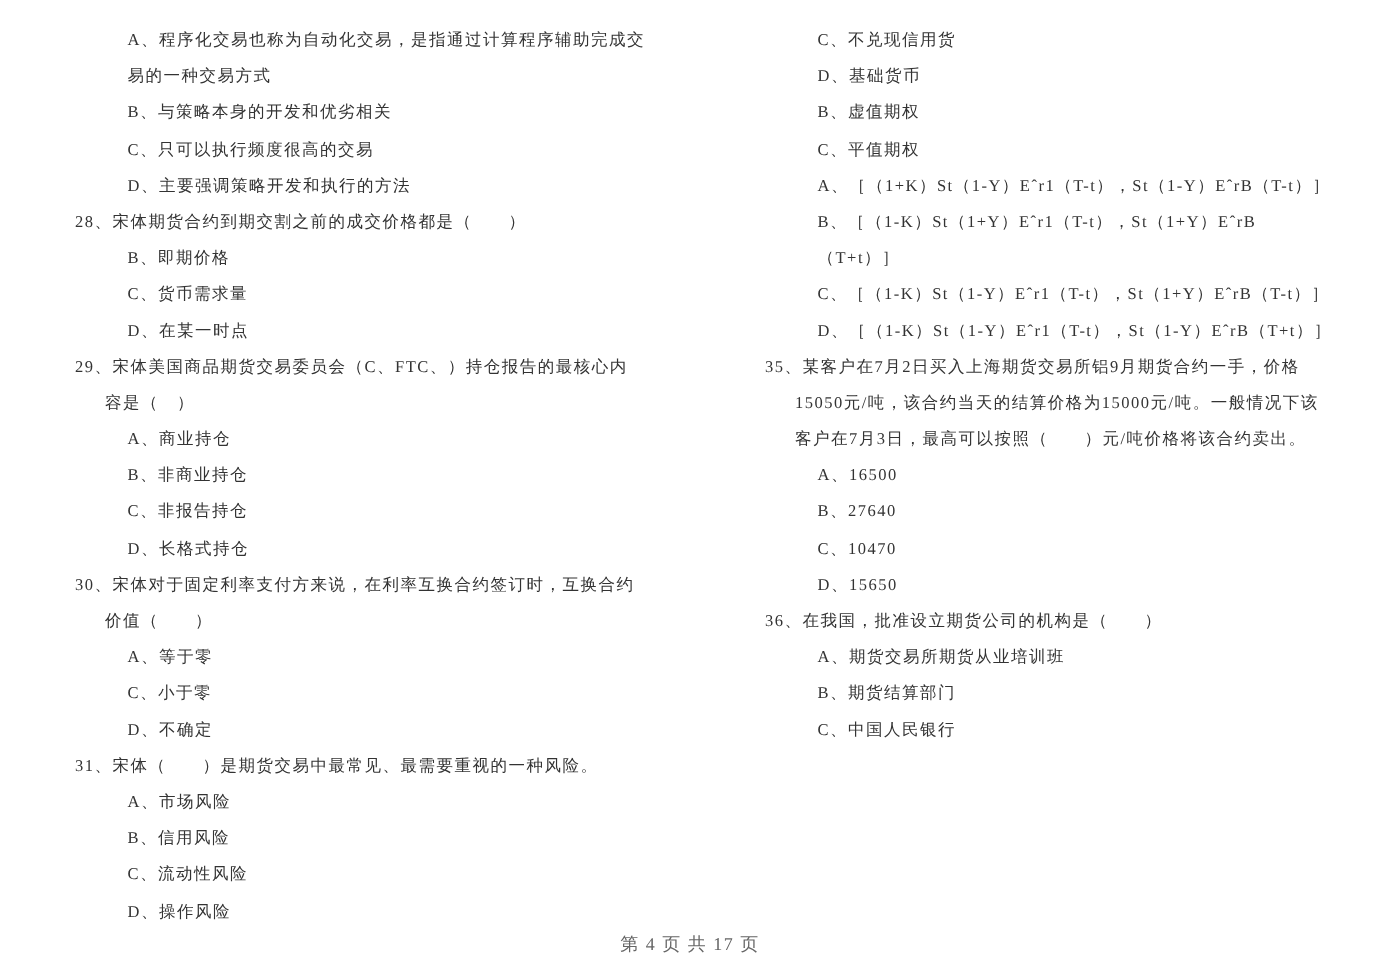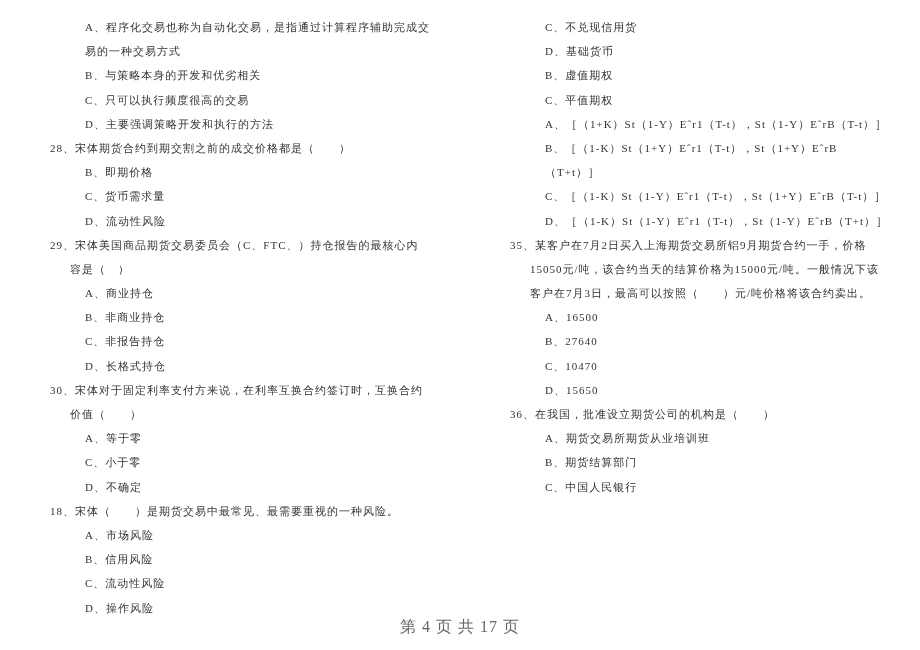--- a/index.html
+++ b/index.html
@@ -35,52 +35,52 @@
       letter-spacing: 1px;
       text-indent: -20px;
       margin-left: 20px;
     }
     .page-footer {
       position: absolute;
       bottom: 12px;
       left: 0;
       width: 100%;
       text-align: center;
-      font-size: 16px;
+      font-size: 12px;
       color: #666;
       letter-spacing: 1px;
     }
   </style>
 </head>
 <body>
 
 <div class="page-container">
   <div class="column">
     <div class="option">A、程序化交易也称为自动化交易，是指通过计算程序辅助完成交易的一种交易方式</div>
     <div class="option">B、与策略本身的开发和优劣相关</div>
     <div class="option">C、只可以执行频度很高的交易</div>
     <div class="option">D、主要强调策略开发和执行的方法</div>
 
     <div class="question">28、宋体期货合约到期交割之前的成交价格都是（　　）</div>
     <div class="option">B、即期价格</div>
     <div class="option">C、货币需求量</div>
-    <div class="option">D、流动性风险</div>
+    <div class="option">D、在某一时点</div>
 
     <div class="question">29、宋体美国商品期货交易委员会（C、FTC、）持仓报告的最核心内容是（　）</div>
     <div class="option">A、商业持仓</div>
     <div class="option">B、非商业持仓</div>
     <div class="option">C、非报告持仓</div>
     <div class="option">D、长格式持仓</div>
 
     <div class="question">30、宋体对于固定利率支付方来说，在利率互换合约签订时，互换合约价值（　　）</div>
     <div class="option">A、等于零</div>
     <div class="option">C、小于零</div>
     <div class="option">D、不确定</div>
 
-    <div class="question">18、宋体（　　）是期货交易中最常见、最需要重视的一种风险。</div>
+    <div class="question">31、宋体（　　）是期货交易中最常见、最需要重视的一种风险。</div>
     <div class="option">A、市场风险</div>
     <div class="option">B、信用风险</div>
     <div class="option">C、流动性风险</div>
     <div class="option">D、操作风险</div>
 
   </div>
 
   <div class="column">
     <div class="option">C、不兑现信用货</div>
     <div class="option">D、基础货币</div>

